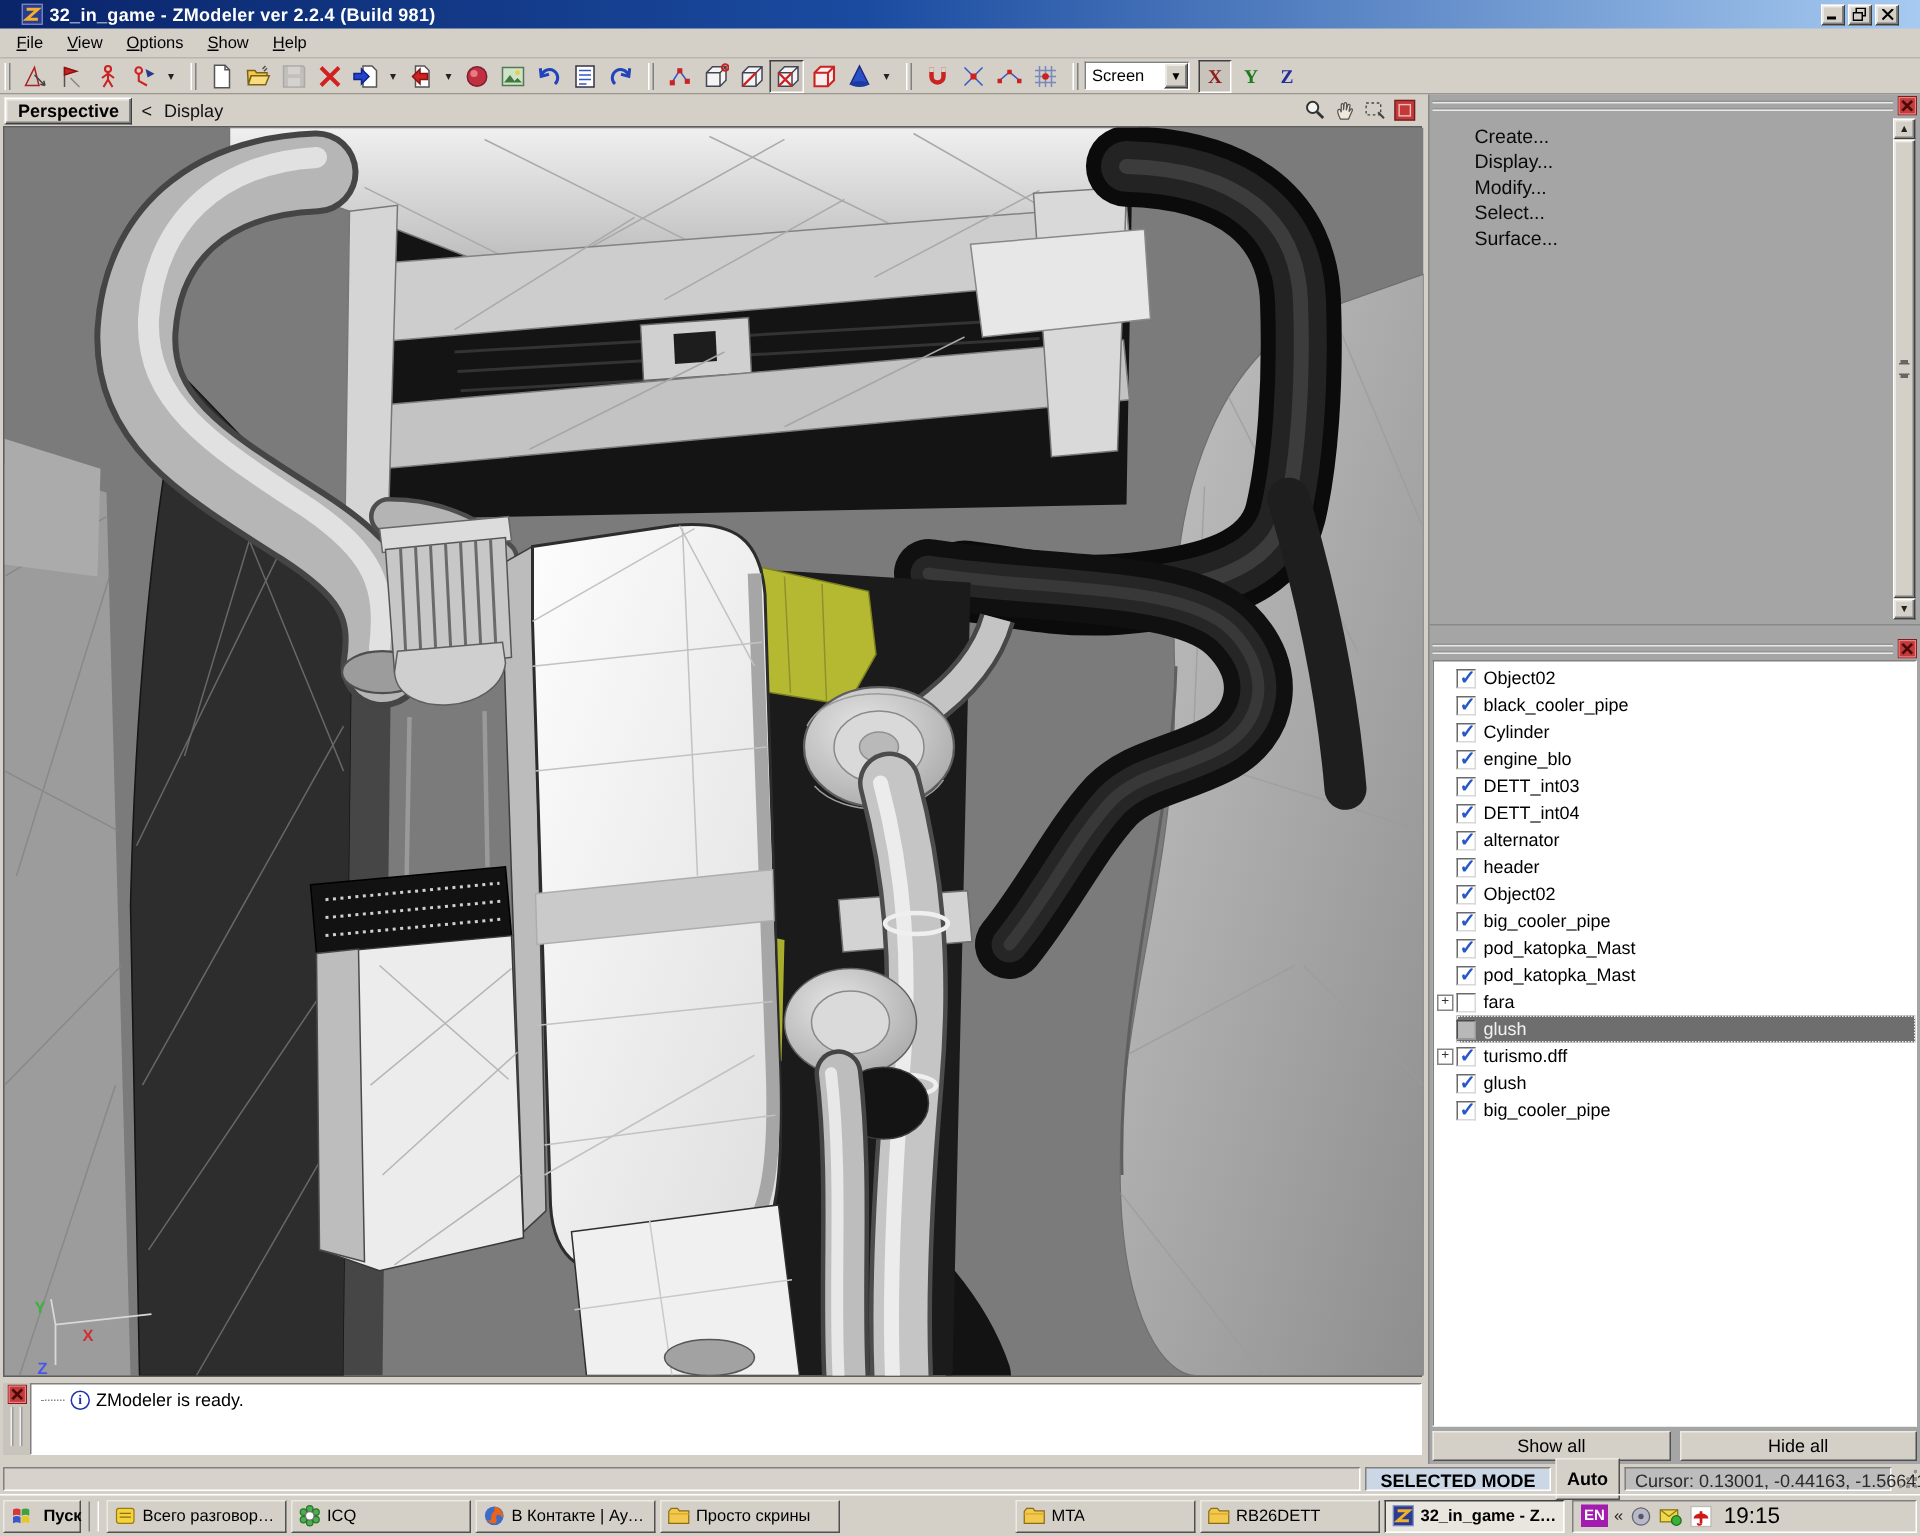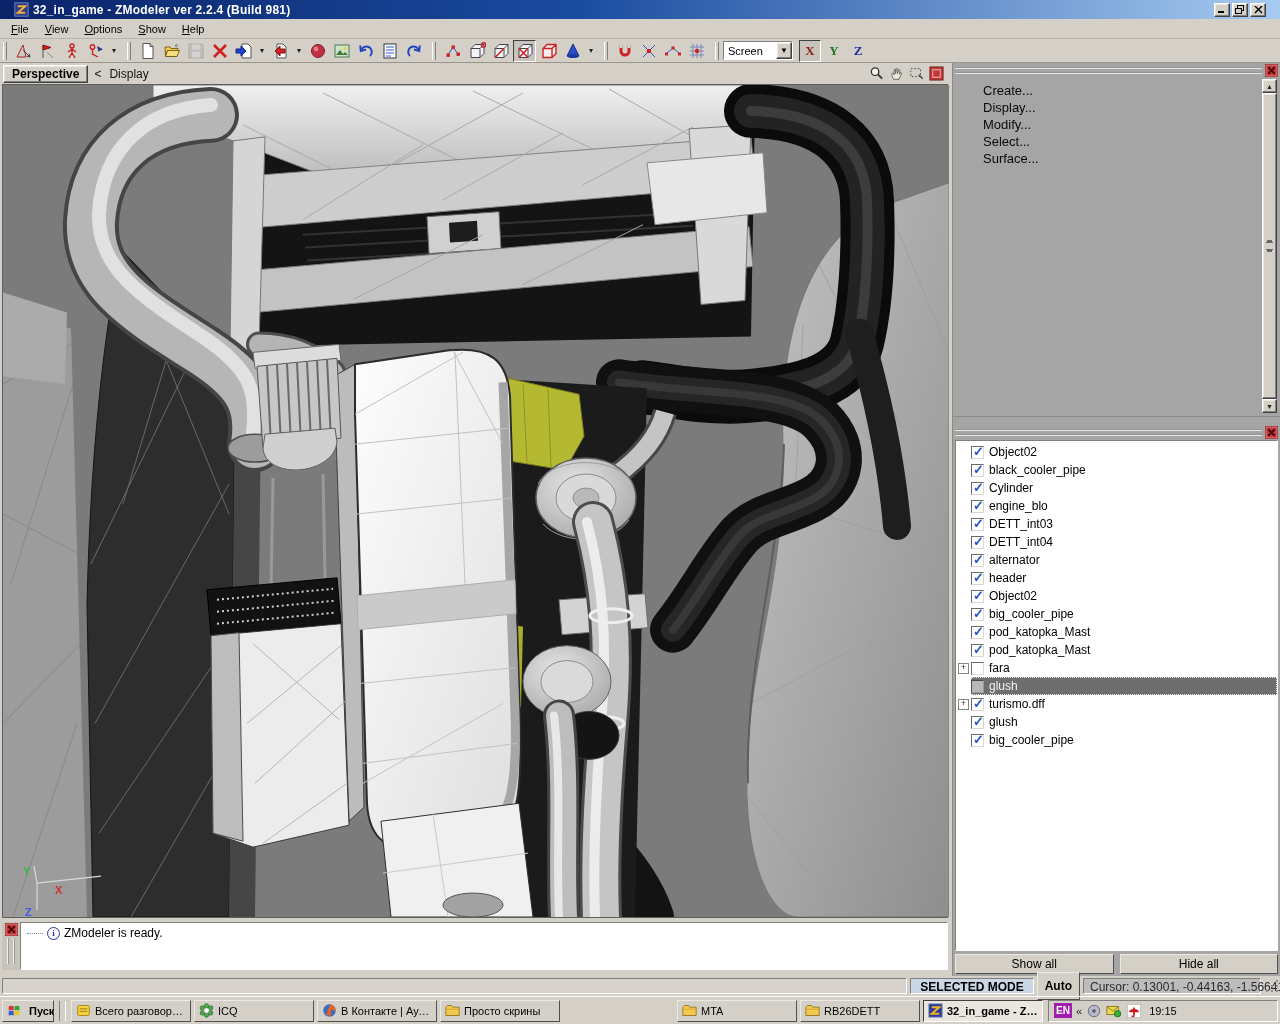--- a/index.html
+++ b/index.html
@@ -109,21 +109,21 @@
   .start-btn { height:22px; width:52px; display:flex; align-items:center; gap:7px; font-weight:bold; font-size:11px; padding:0 4px; }
   .tb-sep { width:7px; height:20px; border-left:1px solid #808080; border-right:1px solid #fff; margin:0 2px; }
   .task { width:120px; height:22px; display:flex; align-items:center; gap:4px; padding:0 4px; font-size:11px; overflow:hidden; white-space:nowrap; }
   .task span.lbl { overflow:hidden; text-overflow:ellipsis; }
   .task:nth-of-type(5) { margin-left:114px; }
   .task.active { border-color:#404040 #fff #fff #404040; background:#e9e6e0; box-shadow:none; font-weight:bold; }
   .tray { margin-left:auto; width:230px; height:22px; border:1px solid; border-color:#808080 #fff #fff #808080; display:flex; align-items:center; gap:4px; padding:0 5px; }
   .lang { width:18px; height:15px; background:#a21caf; color:#fff; font-size:10px; font-weight:bold; display:flex; align-items:center; justify-content:center; }
   .tray .chev { font-size:11px; color:#222; }
   .tray-ico { width:16px; height:16px; }
-  .clock { font-size:11px; padding-left:3px; }
+  .clock { font-size:15px; padding-left:3px; }
 </style>
 </head>
 <body>
 
 <div class="app">
 
   <div class="titlebar">
     <span class="ticon"><svg viewBox="0 0 18 18" width="15" height="15" aria-hidden="true">
           <rect x="1" y="1" width="16" height="16" fill="#2b3c8e" stroke="#8090c8"></rect>
           <path d="M4.5 5 h9 l-9 8 h9" stroke="#f0b030" stroke-width="2.4" fill="none"></path>

